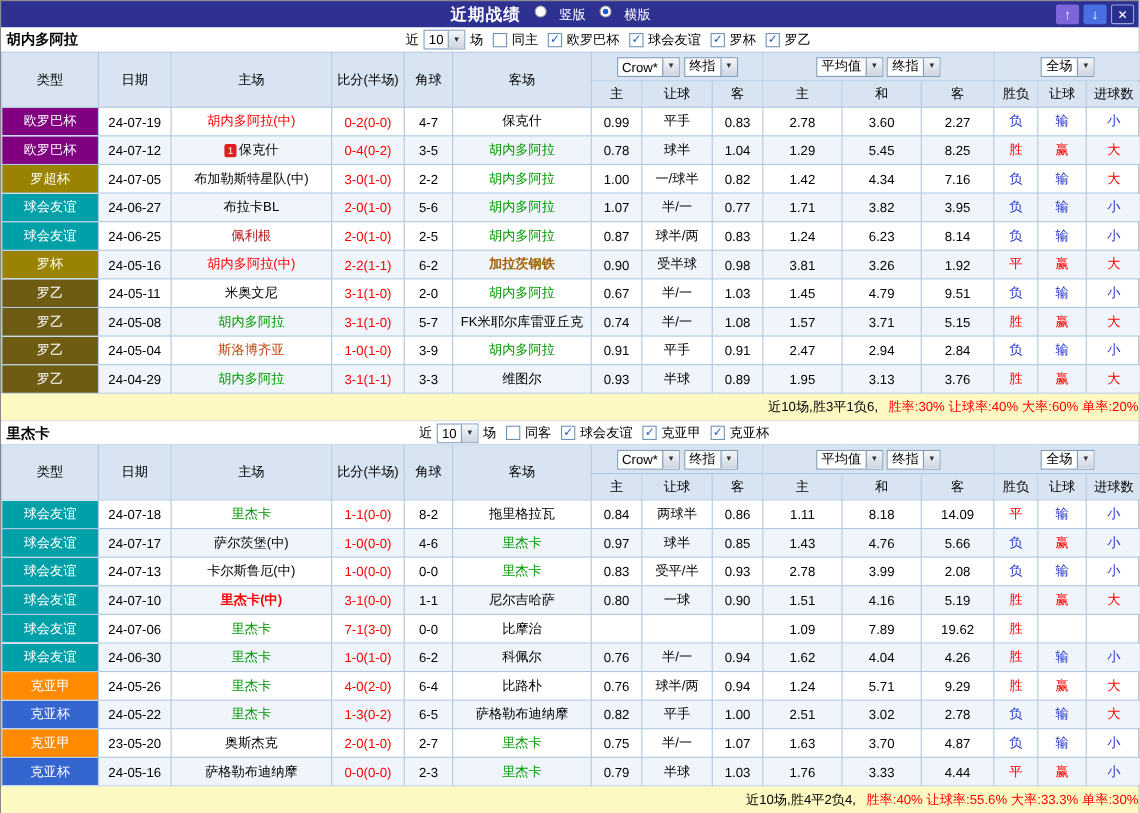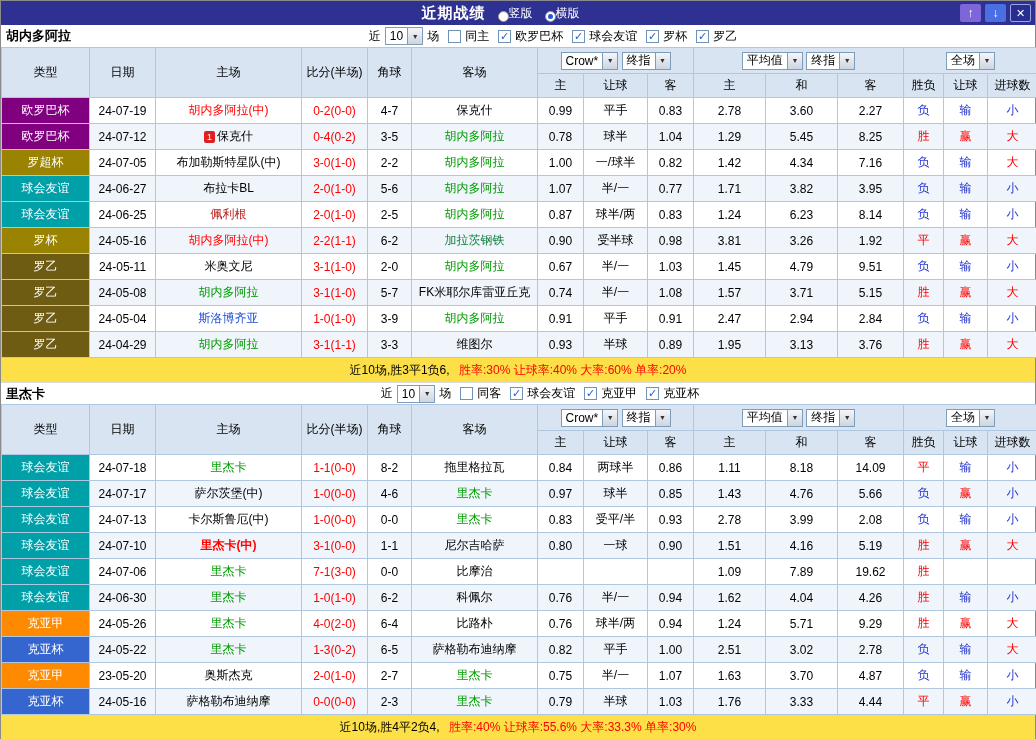--- a/index.html
+++ b/index.html
@@ -3,21 +3,21 @@
 <meta charset="utf-8">
 <style>
   *{margin:0;padding:0;box-sizing:border-box;}
   body{width:1036px;font-family:"Liberation Sans","DejaVu Sans",sans-serif;font-size:12px;color:#000;background:#fff;}
   .popup{width:1036px;border:1px solid #8a8a8a;background:#fff;}
   
   .titlebar{height:24px;background:#2e3192;display:flex;align-items:center;color:#fff;}
   .title-center{flex:1;display:flex;justify-content:center;align-items:center;gap:12px;}
   .title{font-weight:bold;font-size:15px;letter-spacing:1px;margin-left:40px;}
   .radio-group{display:inline-flex;align-items:center;gap:12px;}
-  .radio-opt{display:inline-flex;align-items:flex-end;gap:0;cursor:pointer;}
+  .radio-opt{display:inline-flex;align-items:flex-start;gap:12px;cursor:pointer;}
   .radio{width:11px;height:11px;border-radius:50%;background:#fff;border:1px solid #9a9a9a;display:inline-block;position:relative;}
   .radio-on::after{content:"";position:absolute;left:2px;top:2px;width:5px;height:5px;border-radius:50%;background:#1f58d6;}
   .win-buttons{display:flex;gap:4px;margin-right:4px;}
   .wbtn{width:21px;height:18px;display:flex;align-items:center;justify-content:center;color:#fff;font-size:12px;border-radius:2px;cursor:pointer;}
   .wbtn.up{background:#7c66d9;}
   .wbtn.down{background:#4a6fe3;}
   .wbtn.close{background:#272e8f;border:1px solid #9aa4e0;font-size:11px;}
   
   .section-head{height:22px;display:flex;align-items:center;background:#fff;}
   .panel-2 .section-head{border-top:1px solid #dcdcdc;}
@@ -31,21 +31,21 @@
   
   table{border-collapse:collapse;table-layout:fixed;width:100%;}
   th,td{border:1px solid #afc7e1;text-align:center;overflow:hidden;white-space:nowrap;}
   thead th{background:#d8e4f1;font-weight:normal;height:24px;}
   .hrow1 th{height:26px;}
   tbody td{height:26px;}
   tbody tr:nth-child(even){background:#eff5fb;}
   td.league-cell{color:#fff;}
   td.score{color:#ff0000;}
   .badge{display:inline-block;background:#e02020;color:#fff;font-size:9px;width:11px;height:12px;line-height:12px;border-radius:2px;margin-right:2px;}
-  .summary{height:24px;line-height:24px;text-align:center;background:#fde047;}
+  .summary{height:24px;line-height:24px;text-align:right;background:#fef9c3;}
   .summary .rates{color:#ff0000;margin-left:6px;}
 </style>
 </head>
 <body>
 
 <div class="popup">
 
   <header class="titlebar">
     <div class="title-center">
       <span class="title">近期战绩</span>
@@ -239,21 +239,21 @@
             <td class="res" style="color: rgb(34, 51, 204);">负</td>
             <td class="res" style="color: rgb(34, 51, 204);">输</td>
             <td class="res" style="color: rgb(34, 51, 204);">小</td>
           </tr>
           <tr>
             <td class="league-cell" style="background: rgb(154, 131, 0);">罗杯</td>
             <td>24-05-16</td>
             <td><span style="color: rgb(255, 0, 0);">胡内多阿拉(中)</span></td>
             <td class="score">2-2(1-1)</td>
             <td>6-2</td>
-            <td><span style="color: #15803d;">加拉茨钢铁</span></td>
+            <td><span style="color: #a16207; font-weight: bold;">加拉茨钢铁</span></td>
             <td>0.90</td>
             <td>受半球</td>
             <td>0.98</td>
             <td>3.81</td>
             <td>3.26</td>
             <td>1.92</td>
             <td class="res" style="color: rgb(255, 0, 0);">平</td>
             <td class="res" style="color: rgb(255, 0, 0);">赢</td>
             <td class="res" style="color: rgb(255, 0, 0);">大</td>
           </tr>
@@ -287,21 +287,21 @@
             <td>1.57</td>
             <td>3.71</td>
             <td>5.15</td>
             <td class="res" style="color: rgb(255, 0, 0);">胜</td>
             <td class="res" style="color: rgb(255, 0, 0);">赢</td>
             <td class="res" style="color: rgb(255, 0, 0);">大</td>
           </tr>
           <tr>
             <td class="league-cell" style="background: rgb(110, 92, 19);">罗乙</td>
             <td>24-05-04</td>
-            <td><span style="color: #1d4ed8; font-family: Liberation Serif, serif;">斯洛博齐亚</span></td>
+            <td><span style="color: #c2410c; font-family: Liberation Serif, serif;">斯洛博齐亚</span></td>
             <td class="score">1-0(1-0)</td>
             <td>3-9</td>
             <td><span style="color: rgb(0, 153, 0);">胡内多阿拉</span></td>
             <td>0.91</td>
             <td>平手</td>
             <td>0.91</td>
             <td>2.47</td>
             <td>2.94</td>
             <td>2.84</td>
             <td class="res" style="color: rgb(34, 51, 204);">负</td>

